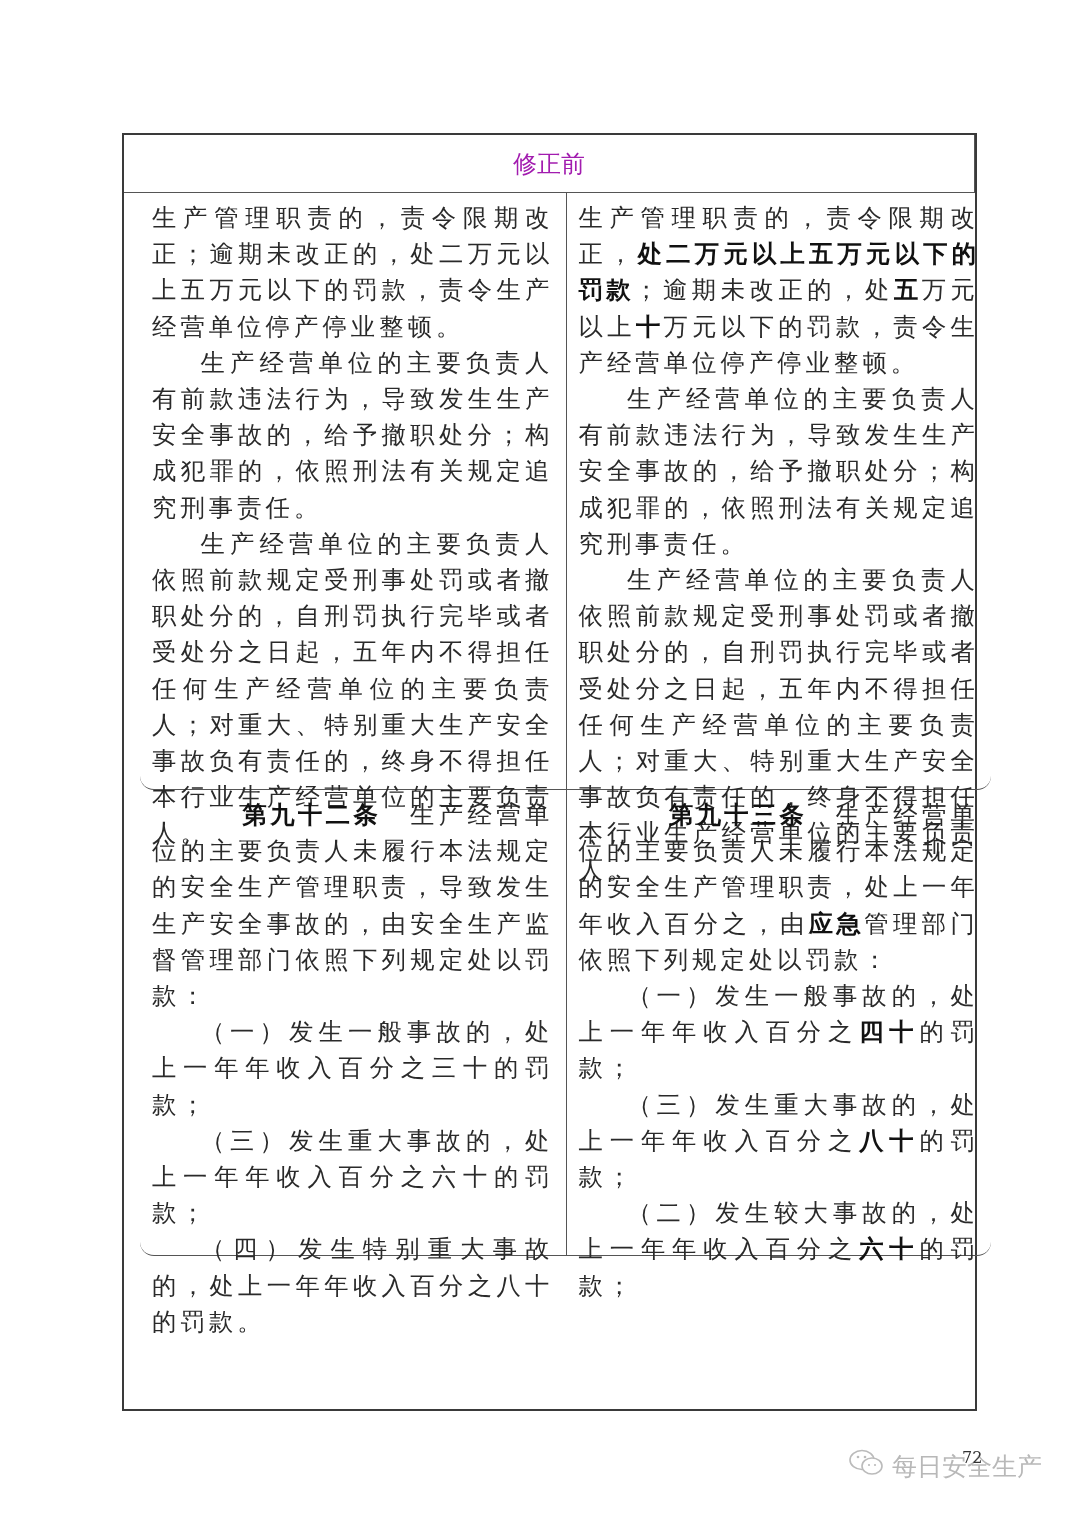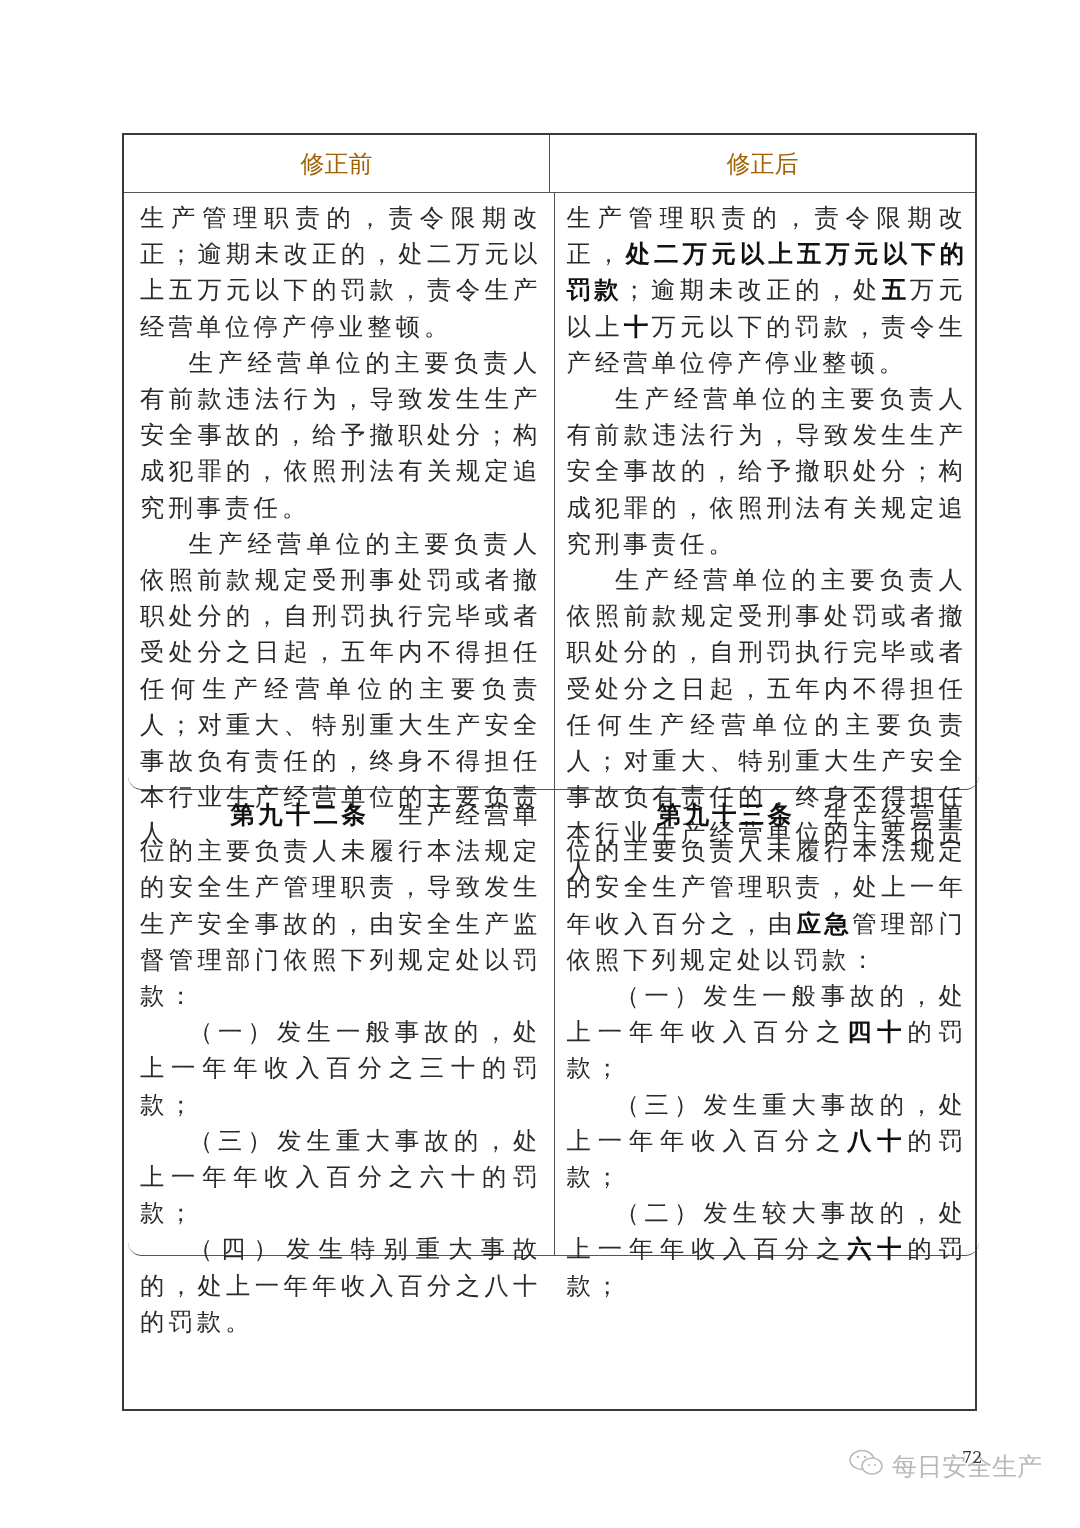--- a/index.html
+++ b/index.html
@@ -2,23 +2,23 @@
 <html><head>
 <meta charset="utf-8">
 <style>
   html, body { margin:0; padding:0; }
   body { width:1080px; height:1528px; background:#ffffff; position:relative; overflow:hidden;
          font-family:"DejaVu Serif","Liberation Serif",serif; color:#2a2a2a; }
   .table { position:absolute; left:122px; top:133px; width:855px; height:1278px;
            border:2px solid #3a3a3a; box-sizing:border-box; }
   .hdr { position:absolute; left:0; top:0; width:100%; height:57px; border-bottom:1.5px solid #555; display:flex; }
   .hdr div { flex:1; display:flex; align-items:center; justify-content:center;
-             font-family:"DejaVu Sans","Liberation Sans",sans-serif; font-size:24px; color:#a16207; }
+             font-family:"DejaVu Sans","Liberation Sans",sans-serif; font-size:24px; color:#a21caf; }
   .hdr div:first-child { border-right:1.5px solid #555; }
-  .row { position:absolute; left:4px; width:100%; display:flex;border-radius:14px; }
+  .row { position:absolute; left:16px; width:100%; display:flex;border-radius:14px; }
   .row.r1 { top:57px; height:597px; border-bottom:1.5px solid #555; }
   .row.r2 { top:654px; height:466px; border-bottom:1.5px solid #555; }
   .row.r3 { top:1120px; height:154px; }
   .cell { width:427px; box-sizing:border-box; padding:8px 12px 0 12px; font-size:24.3px;
           line-height:36.2px; letter-spacing:4.1px; text-align:justify; }
   .cell.right { padding-left:12px; }
   .cell p { margin:0; }
   .ind { text-indent:2em; }
   b { font-weight:bold; color:#111; font-family:"DejaVu Sans","Liberation Sans",sans-serif; letter-spacing:3px; }
   .art { font-weight:bold; font-family:"DejaVu Sans","Liberation Sans",sans-serif; color:#111; letter-spacing:3px;margin-left:42px; }
@@ -26,21 +26,20 @@
             font-family:"DejaVu Sans","Liberation Sans",sans-serif; font-size:25px; }
   .pgno { position:absolute; left:962px; top:1448px; font-size:16px; color:#333; 
           font-family:"DejaVu Serif",serif; }
 </style>
 </head>
 <body>
 
 <div class="table">
   <div class="hdr">
     <div>修正前</div>
-    <div>修正后</div>
   </div>
   <div class="row r1">
     <div class="cell">
         <p><span>生产管理职责的，责令限期改正；逾期未改正的，处二万元以上五万元以下的罚款，责令生产经营单位停产停业整顿。</span></p>
         <p class="ind"><span>生产经营单位的主要负责人有前款违法行为，导致发生生产安全事故的，给予撤职处分；构成犯罪的，依照刑法有关规定追究刑事责任。</span></p>
         <p class="ind"><span>生产经营单位的主要负责人依照前款规定受刑事处罚或者撤职处分的，自刑罚执行完毕或者受处分之日起，五年内不得担任任何生产经营单位的主要负责人；对重大、特别重大生产安全事故负有责任的，终身不得担任本行业生产经营单位的主要负责人。</span></p>
       </div>
     <div class="cell right" style="border-left:1.5px solid #555;">
         <p><span>生产管理职责的，责令限期改正，</span><b>处二万元以上五万元以下的罚款</b><span>；逾期未改正的，处</span><b>五</b><span>万元以上</span><b>十</b><span>万元以下的罚款，责令生产经营单位停产停业整顿。</span></p>
         <p class="ind"><span>生产经营单位的主要负责人有前款违法行为，导致发生生产安全事故的，给予撤职处分；构成犯罪的，依照刑法有关规定追究刑事责任。</span></p>

